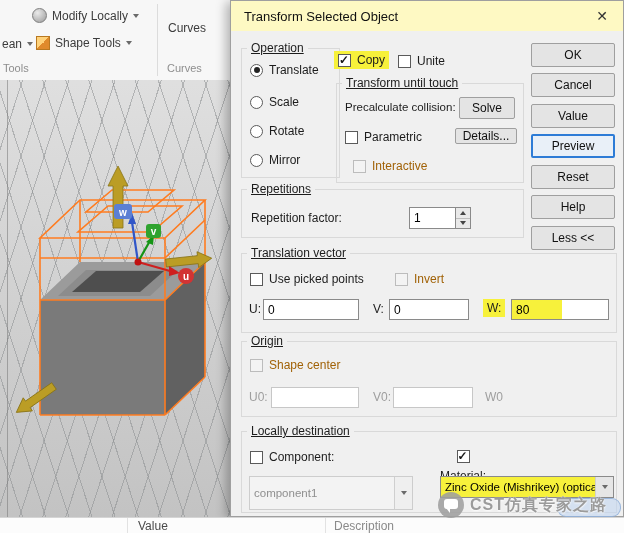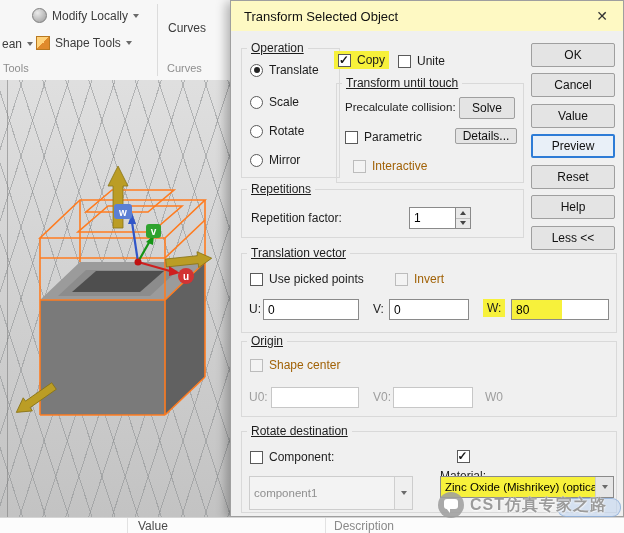--- a/index.html
+++ b/index.html
@@ -263,21 +263,21 @@
     <span class="cb"></span>
     <span>Shape center</span>
   </div>
   <span class="flabel dim" style="left:18px;top:389px;">U0:</span>
   <input class="tinput lite" style="left: 40px; top: 386px; width: 88px; height: 21px;">
   <span class="flabel dim" style="left:142px;top:389px;">V0:</span>
   <input class="tinput lite" style="left: 162px; top: 386px; width: 80px; height: 21px;">
   <span class="flabel dim" style="left:254px;top:389px;">W0</span>
 
   <div class="group" style="left:10px;top:430px;width:374px;height:80px;"></div>
-  <span class="legend" style="left:16px;top:423px;">Rotate destination</span>
+  <span class="legend" style="left:16px;top:423px;">Locally destination</span>
   <div class="row" style="left:19px;top:449px;">
     <span class="cb"></span>
     <span>Component:</span>
   </div>
   <div class="row" style="left:209px;top:449px;flex-direction:column;">
     <span class="cb checked"></span>
     <span>Material:</span>
   </div>
   <div class="dd disabled" style="left:18px;top:475px;width:164px;height:34px;">
     <span class="dd-text">component1</span>

